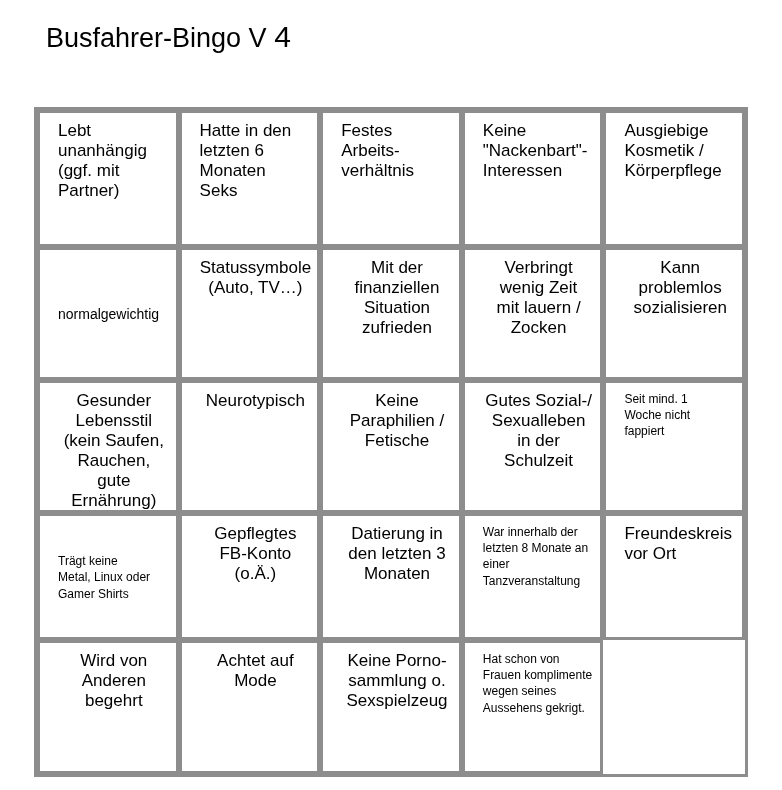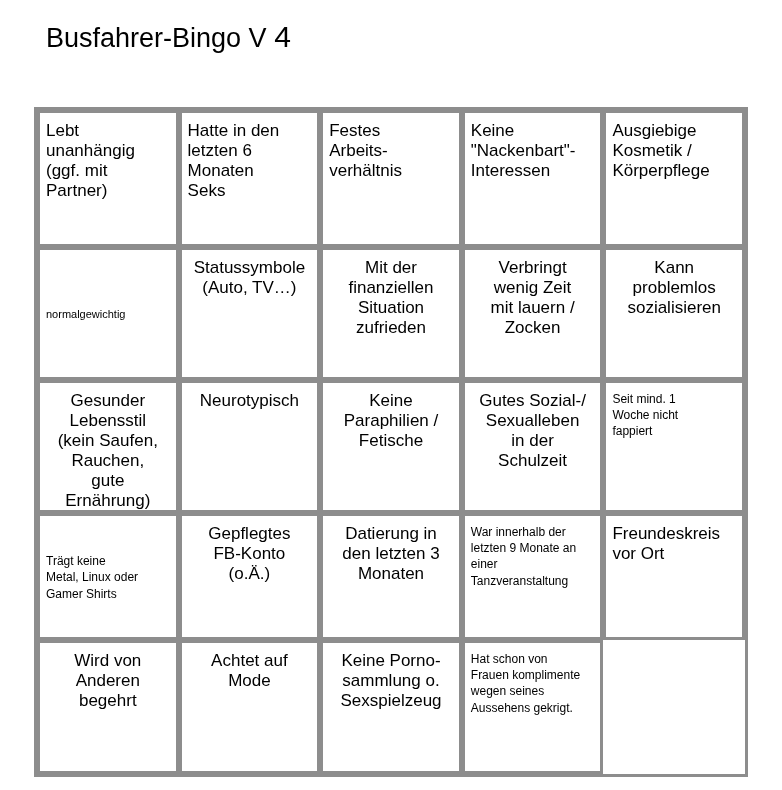--- a/index.html
+++ b/index.html
@@ -49,31 +49,32 @@
     box-sizing: border-box;
     background: #ffffff;
     padding: 8px 6px 6px 6px;
     overflow: hidden;
     position: relative;
   }
   .cell .txt {
     display: block;
     white-space: pre-line;
     line-height: 1.18;
+    margin-left: 12px;
   }
   
   .al-left .txt { text-align: left; }
   .al-center .txt { text-align: center; }
   .v-top { }
   .v-mid { display: flex; align-items: center; justify-content: center; }
   .v-mid .txt { width: 100%; }
 
   
   .fs-big .txt { font-size: 17px; }
-  .fs-sm .txt  { font-size: 11px; line-height: 1.35; }
+  .fs-sm .txt  { font-size: 14px; line-height: 1.35; }
   .fs-xs .txt  { font-size: 12px; line-height: 1.35; }
 </style>
 </head>
 <body>
 
 <div class="page">
 
   <div class="title">
     <span>Busfahrer-Bingo V</span>
     <span class="version">4</span>
@@ -168,21 +169,21 @@
 FB-Konto
 (o.Ä.)</span>
       </div>
       <div class="cell fs-big al-center v-top">
         <span class="txt">Datierung in
 den letzten 3
 Monaten</span>
       </div>
       <div class="cell fs-xs al-left v-top">
         <span class="txt">War innerhalb der
-letzten 9 Monate an
+letzten 8 Monate an
 einer
 Tanzveranstaltung</span>
       </div>
       <div class="cell fs-big al-left v-top">
         <span class="txt">Freundeskreis
 vor Ort</span>
       </div>
       <div class="cell fs-big al-center v-top">
         <span class="txt">Wird von
 Anderen

